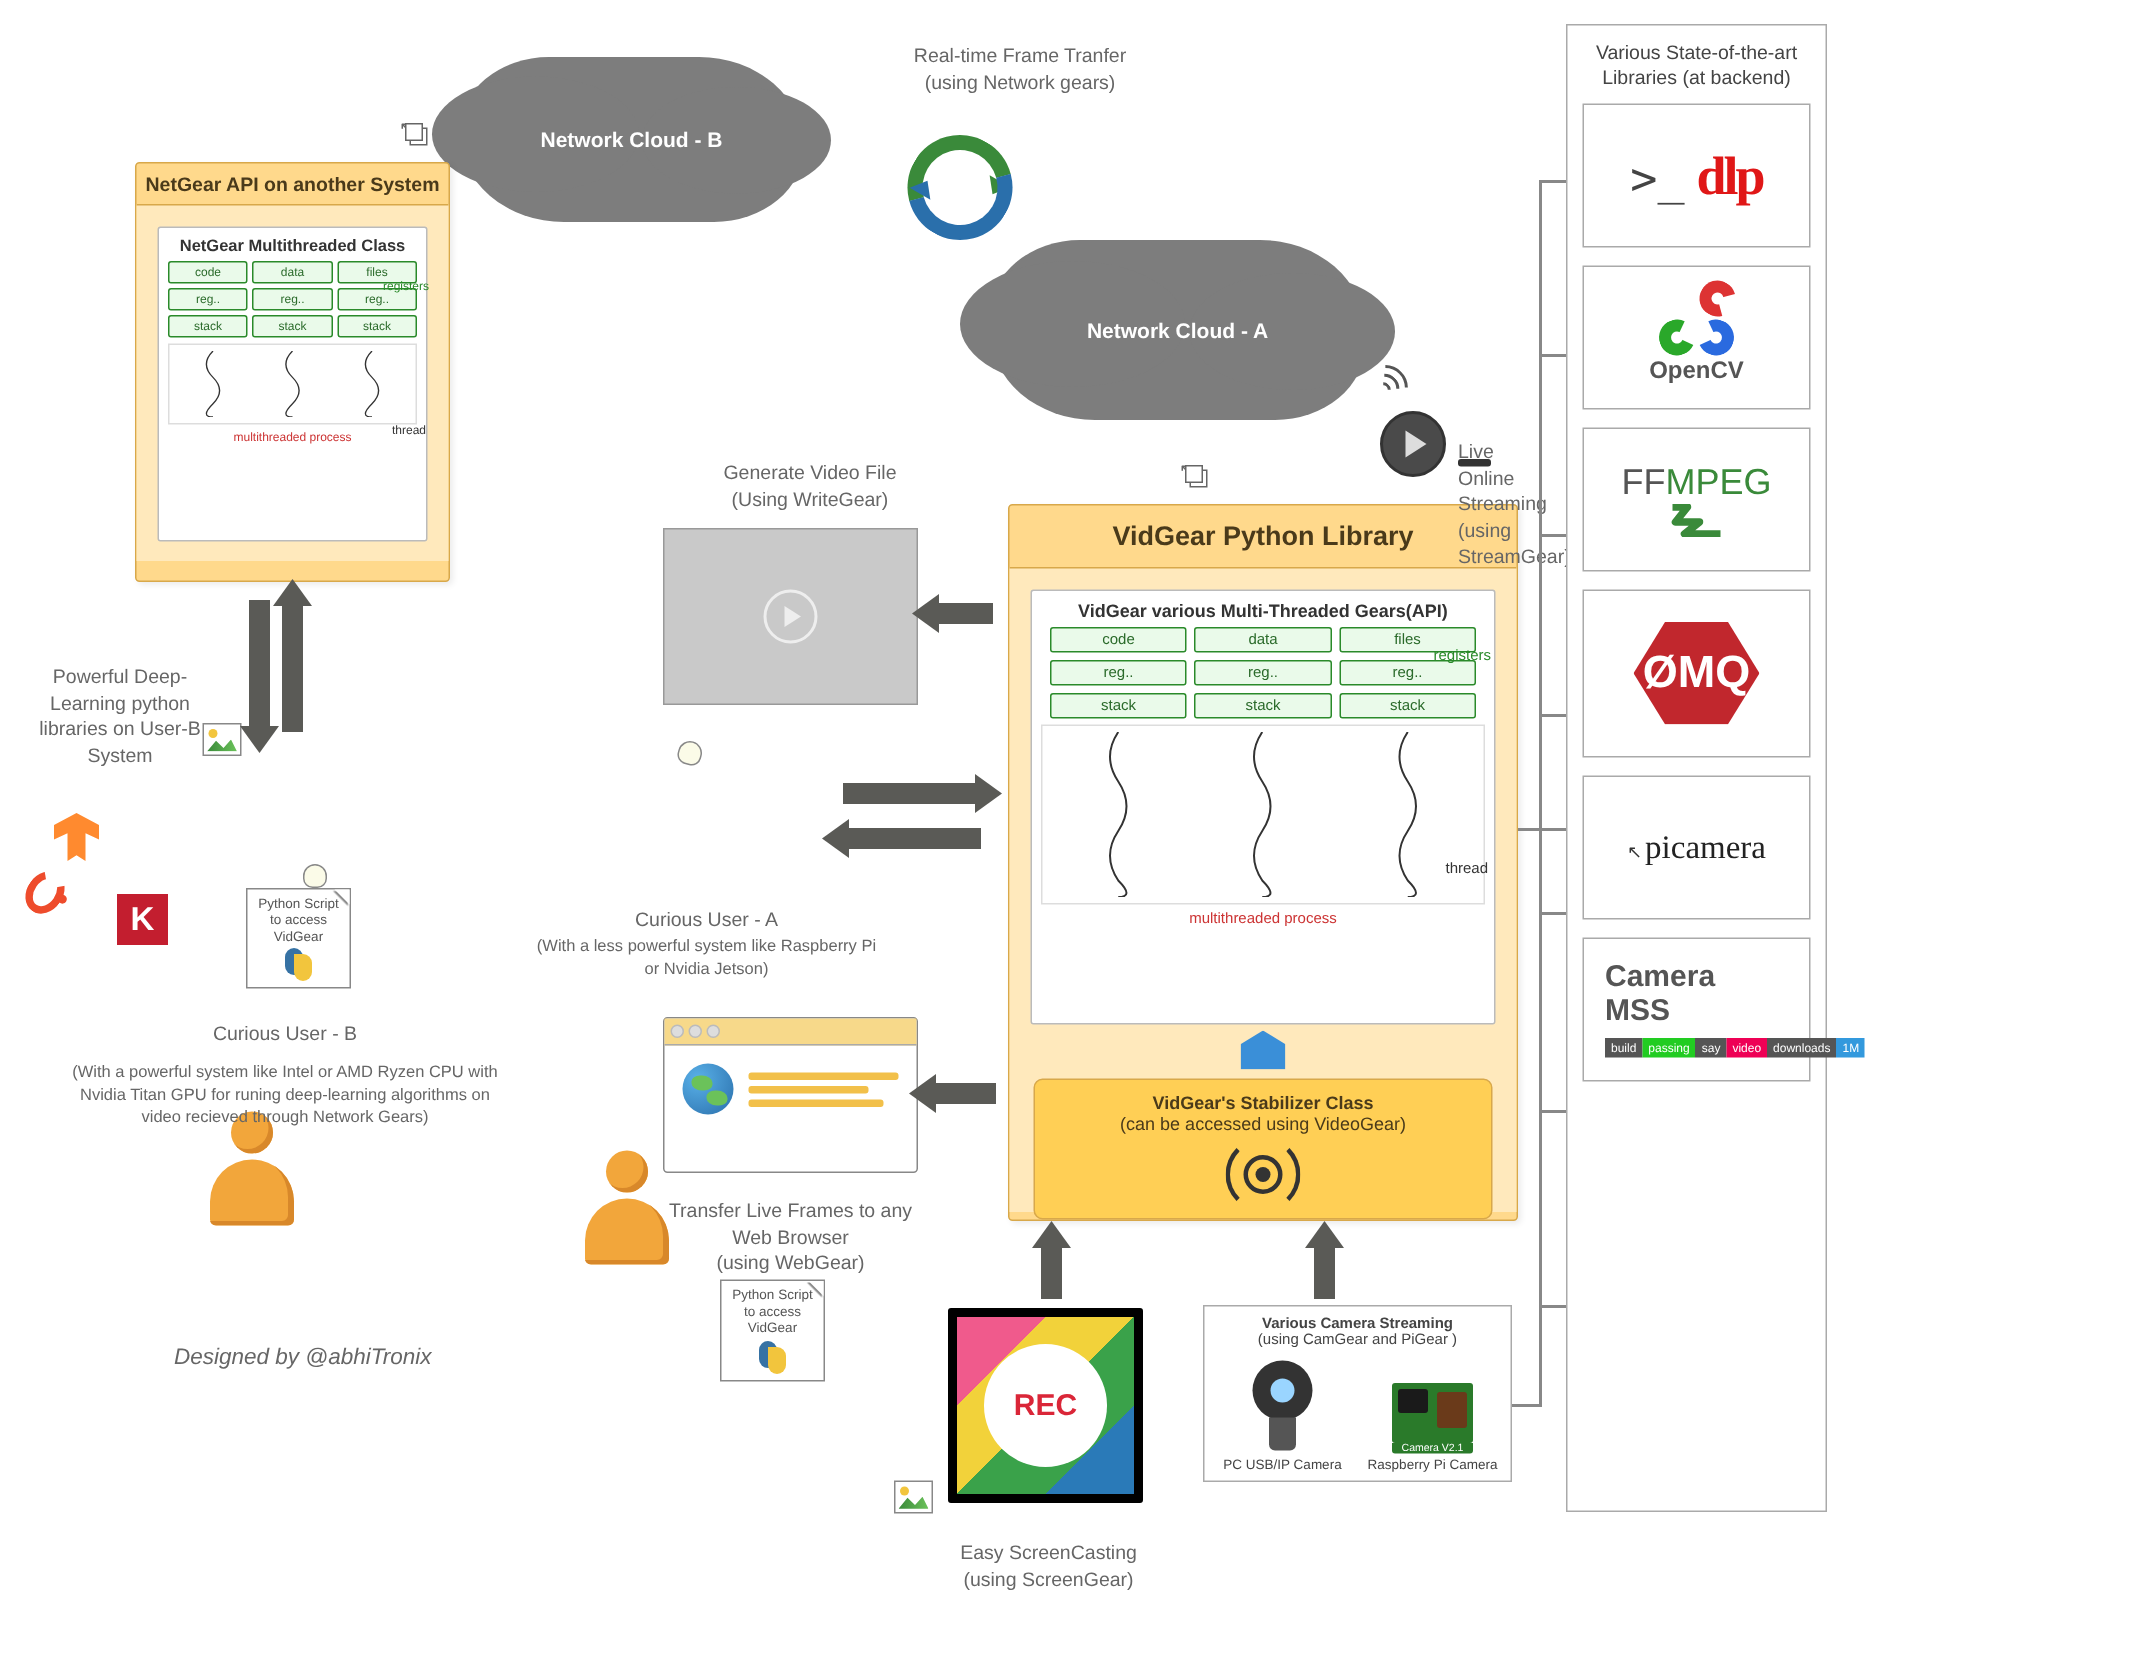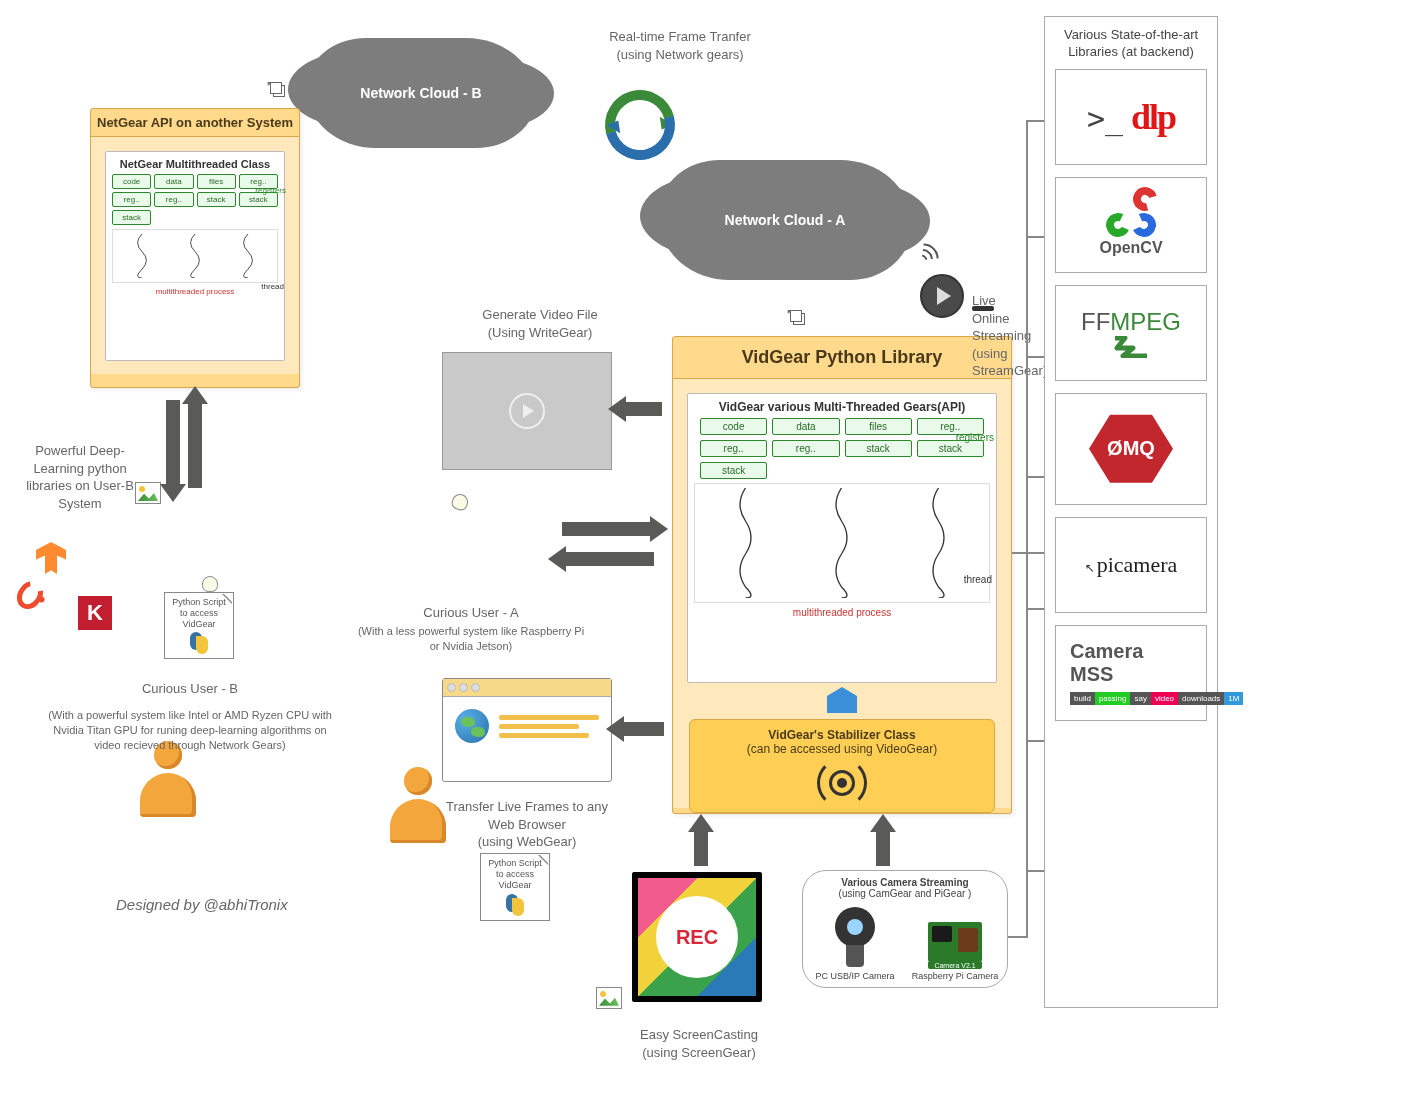--- a/index.html
+++ b/index.html
@@ -63,21 +63,21 @@
     position: absolute;
     background: #fff;
     border: 1px solid #ccc;
     width: 100%; height: 100%;
     left: 4px; top: -4px;
     z-index: -1;
   }
   .inner-card .stack2 { left: 8px; top: -8px; z-index: -2; }
 
   .mt-title { font-size: 11px; text-align: center; font-weight: bold; color: #333; margin-bottom: 4px; }
-  .mt-cells { display: grid; grid-template-columns: repeat(4, 1fr); gap: 3px; font-size: 8px; }
+  .mt-cells { display: grid; grid-template-columns: repeat(3, 1fr); gap: 3px; font-size: 8px; }
   .mt-cell { border: 1px solid #2a8a2a; background: #eafaea; text-align: center; padding: 2px 0; color: #2a6a2a; border-radius: 2px; }
   .mt-wave { height: 54px; display: flex; justify-content: space-around; align-items: stretch; margin-top: 4px; border: 1px solid #ddd; padding: 4px 2px; }
   .mt-wave svg { width: 30%; }
   .mt-foot { text-align: center; font-size: 8px; color: #cc3333; margin-top: 4px; }
 
   .annot { font-size: 8px; color: #2a8a2a; position: absolute; text-align: right; }
 
   .stabilizer {
     background: #ffcf55;
     border: 1.5px solid #d8a84a;
@@ -184,21 +184,21 @@
     position: relative;
     background:#fff;
   }
   .dlp-l { font-size: 36px; font-weight: 900; color: #e01717; font-family: Georgia, serif; letter-spacing: -2px; }
   .dlp-pre { font-size: 30px; color:#444; font-family: monospace; margin-right: 8px;}
   .starlette { background:#0a0514; color:#fff; width: 120px; height: 58px; display:flex;align-items:center;justify-content:center; font-family: cursive; font-size: 18px; border-radius:2px;}
   .ocv { display:flex; gap:2px; font-size:0;}
   .ocv i { width: 24px; height: 24px; border-radius:50%; border: 8px solid; display:inline-block;}
   .ffmpeg { font-family: Arial Black, sans-serif; font-size: 24px; letter-spacing: 0;}
   .ffmpeg .mp { color:#3a8a3a; }
-  .zmq { width: 84px; height: 74px; background:#c1272d; clip-path: polygon(25% 4%,75% 4%,100% 50%,75% 96%,25% 96%,0 50%); display:flex;align-items:center;justify-content:center;color:#fff;font-weight:900;font-size:20px;font-family:Arial;}
+  .zmq { width: 84px; height: 74px; background:#c1272d; clip-path: polygon(25% 4%,75% 4%,100% 50%,75% 96%,25% 96%,0 50%); display:flex;align-items:center;justify-content:center;color:#fff;font-weight:900;font-size:30px;font-family:Arial;}
   .picam { font-family: Georgia, serif; font-size: 22px; color:#222; }
   .picam::before { content:"↖"; font-size:12px; margin-right:2px; color:#333;}
   .mss { font-family: Arial; font-weight:bold; font-size: 20px; text-align:left; width:100%; padding: 0 14px;}
   .badges { display:flex; gap:0; font-size:8px; font-family:Arial; margin-top:6px;}
   .badges span { padding: 2px 4px; color:#fff;}
 
   .connect-line { position:absolute; background:#888; }
 
   .play-btn { width: 44px; height: 44px; border-radius: 50%; background:#4a4a4a; display:flex;align-items:center;justify-content:center; border:2px solid #333;}
   .play-btn::after { content:""; border-style:solid; border-width: 9px 0 9px 14px; border-color: transparent transparent transparent #ddd; margin-left:3px;}
@@ -458,21 +458,21 @@
 <div class="abs rec-tile" style="left:632px; top:872px;">
   <div class="rec-circle">REC</div>
 </div>
 <div class="abs thick-arrow v up" style="left:694px; top:828px; height:38px;"></div>
 <div class="abs label" style="left:604px; top:1026px; width:190px;">
   <div>Easy ScreenCasting</div>
   <div>(using ScreenGear)</div>
 </div>
 
 <div class="abs thick-arrow v up" style="left:876px; top:828px; height:38px;"></div>
-<div class="abs cam-box" style="left:802px; top:870px; width:206px;border-radius:24px;">
+<div class="abs cam-box" style="left:802px; top:870px; width:206px;">
   <div style="font-weight:bold;">Various Camera Streaming</div>
   <div>(using  CamGear and PiGear   )</div>
   <div style="display:flex; gap:8px; justify-content:space-around; align-items:flex-end; margin-top:4px;">
     <div style="width:50%;">
       <div class="webcam">
           <div class="ball"></div>
           <div class="stand"></div>
         </div>
       <div style="font-size:9px;">PC USB/IP Camera</div>
     </div>

